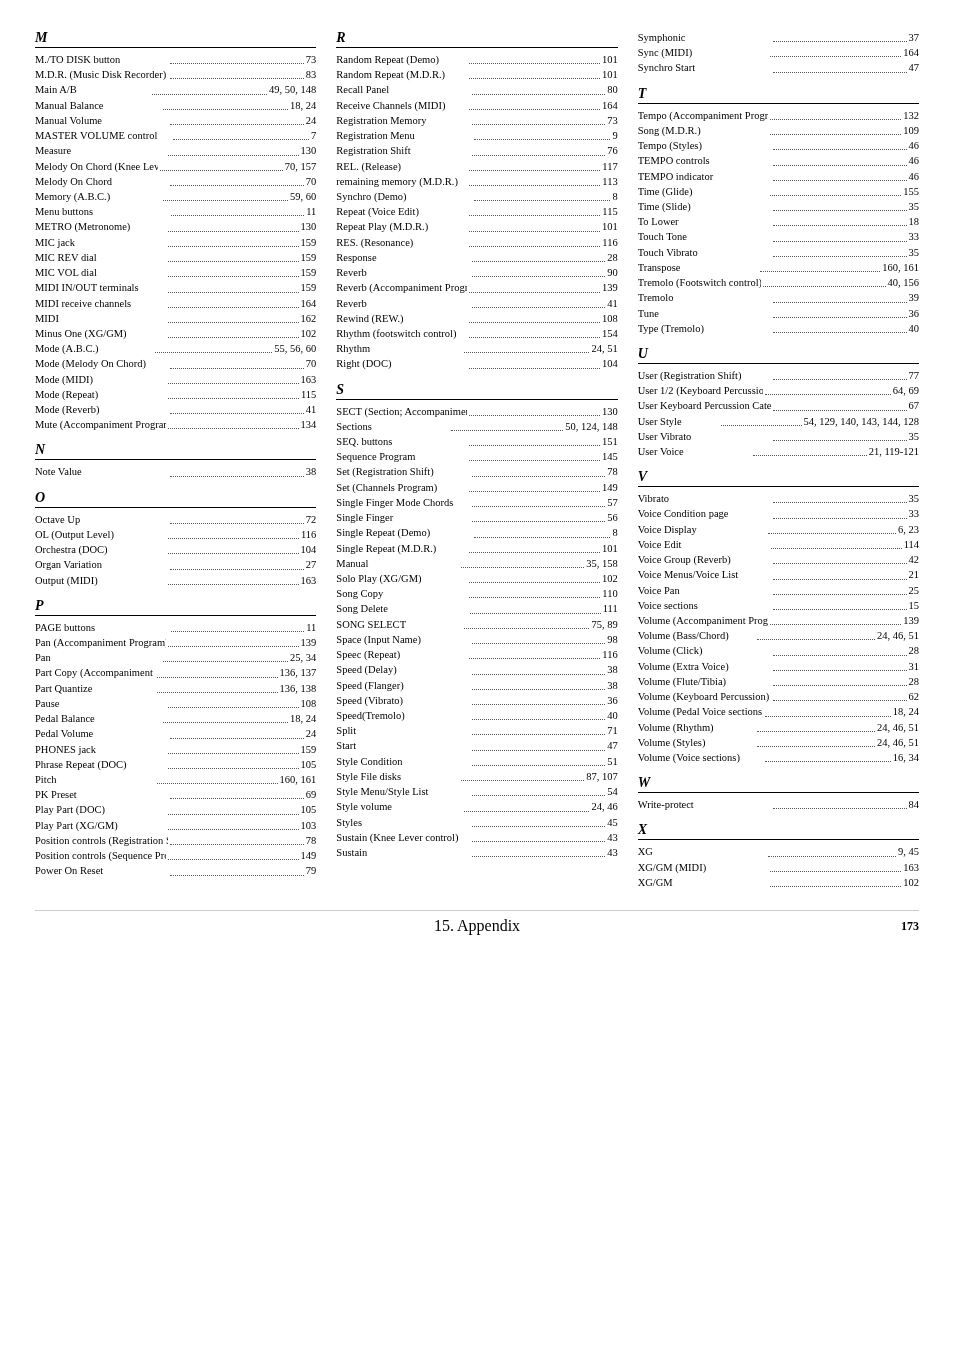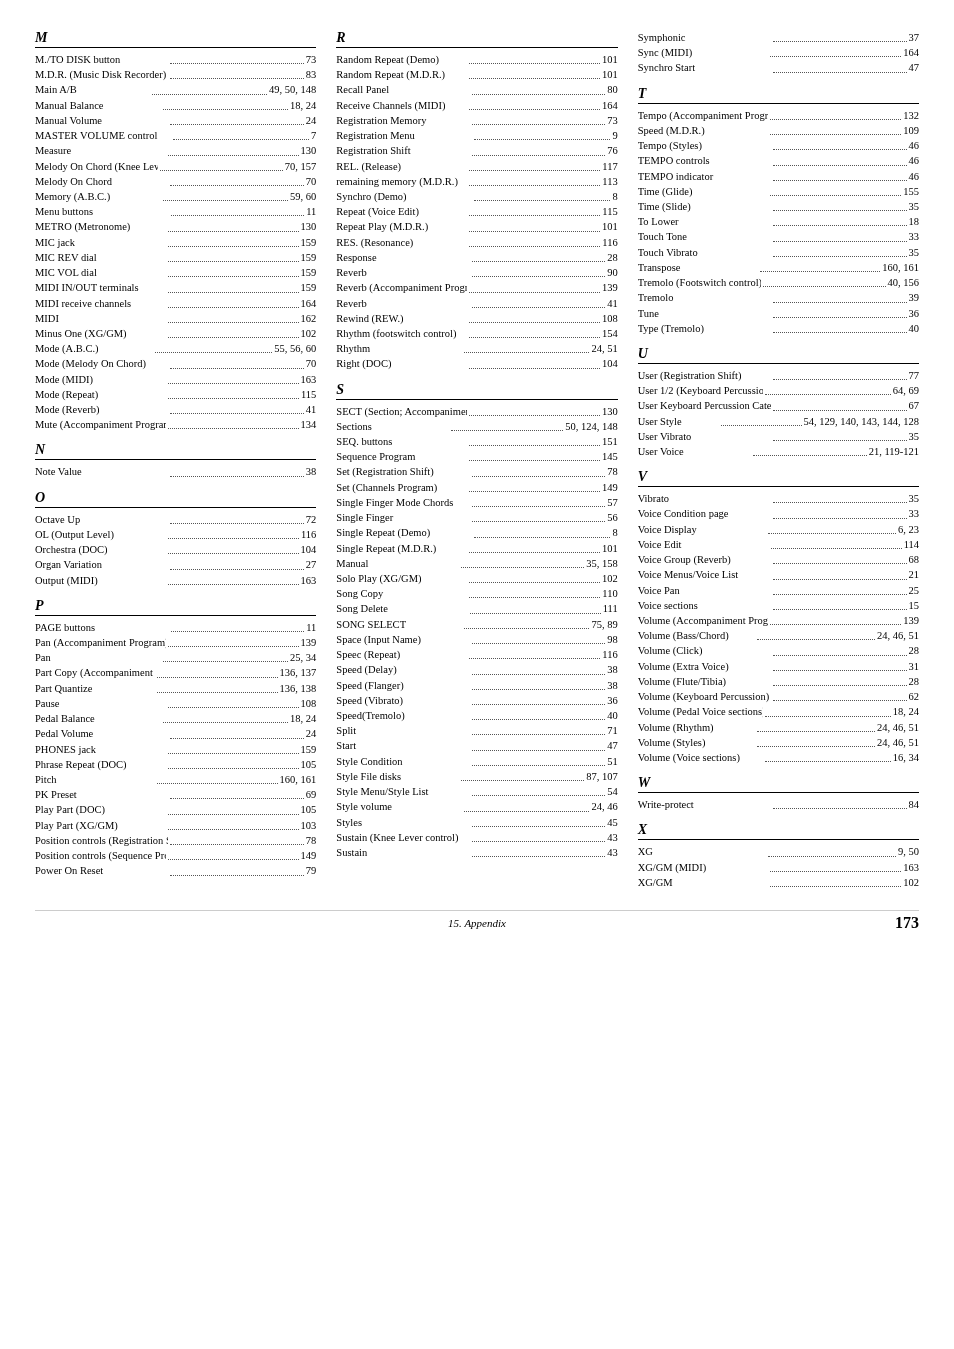--- a/index.html
+++ b/index.html
@@ -62,28 +62,27 @@
     .page-footer {
       display: flex;
       justify-content: center;
       align-items: center;
       margin-top: 20px;
       border-top: 1px solid #ccc;
       padding-top: 6px;
       position: relative;
     }
     .footer-center {
-      font-size: 11px;
-      font-style: italic;
+      font-size: 16px;
       text-align: right;
     }
     .footer-right {
       position: absolute;
       right: 0;
-      font-size: 16px;
+      font-size: 12px;
       font-weight: bold;
     }
   </style>
 </head>
 <body>
 
 <div class="page-layout">
   <div class="columns">
   <div class="col">
         <div class="section-letter">M</div>
@@ -606,21 +605,21 @@
           <span class="entry-dots"></span>
           <span class="entry-page">47</span>
         </div>
         <div class="section-letter">T</div>
         <div class="index-entry">
           <span class="entry-name">Tempo (Accompaniment Program)</span>
           <span class="entry-dots"></span>
           <span class="entry-page">132</span>
         </div>
         <div class="index-entry">
-          <span class="entry-name">Speed (M.D.R.)</span>
+          <span class="entry-name">Song (M.D.R.)</span>
           <span class="entry-dots"></span>
           <span class="entry-page">109</span>
         </div>
         <div class="index-entry">
           <span class="entry-name">Tempo (Styles)</span>
           <span class="entry-dots"></span>
           <span class="entry-page">46</span>
         </div>
         <div class="index-entry">
           <span class="entry-name">TEMPO controls</span>
@@ -730,21 +729,21 @@
           <span class="entry-page">6, 23</span>
         </div>
         <div class="index-entry">
           <span class="entry-name">Voice Edit</span>
           <span class="entry-dots"></span>
           <span class="entry-page">114</span>
         </div>
         <div class="index-entry">
           <span class="entry-name">Voice Group (Reverb)</span>
           <span class="entry-dots"></span>
-          <span class="entry-page">68</span>
+          <span class="entry-page">42</span>
         </div>
         <div class="index-entry">
           <span class="entry-name">Voice Menus/Voice List</span>
           <span class="entry-dots"></span>
           <span class="entry-page">21</span>
         </div>
         <div class="index-entry">
           <span class="entry-name">Voice Pan</span>
           <span class="entry-dots"></span>
           <span class="entry-page">25</span>
@@ -807,21 +806,21 @@
         <div class="section-letter">W</div>
         <div class="index-entry">
           <span class="entry-name">Write-protect</span>
           <span class="entry-dots"></span>
           <span class="entry-page">84</span>
         </div>
         <div class="section-letter">X</div>
         <div class="index-entry">
           <span class="entry-name">XG</span>
           <span class="entry-dots"></span>
-          <span class="entry-page">9, 50</span>
+          <span class="entry-page">9, 45</span>
         </div>
         <div class="index-entry">
           <span class="entry-name">XG/GM (MIDI)</span>
           <span class="entry-dots"></span>
           <span class="entry-page">163</span>
         </div>
         <div class="index-entry">
           <span class="entry-name">XG/GM</span>
           <span class="entry-dots"></span>
           <span class="entry-page">102</span>

